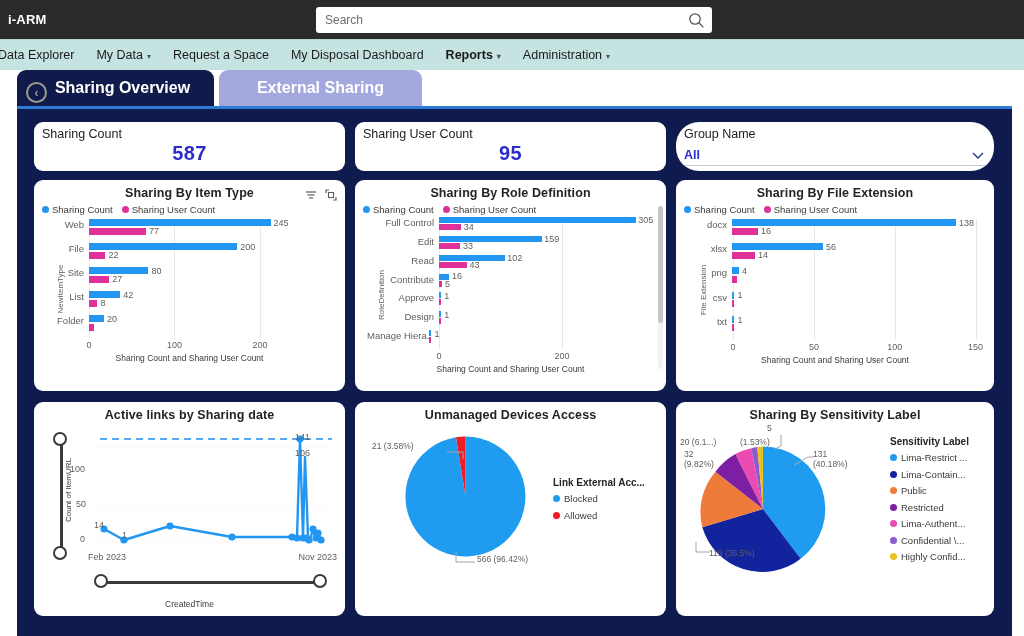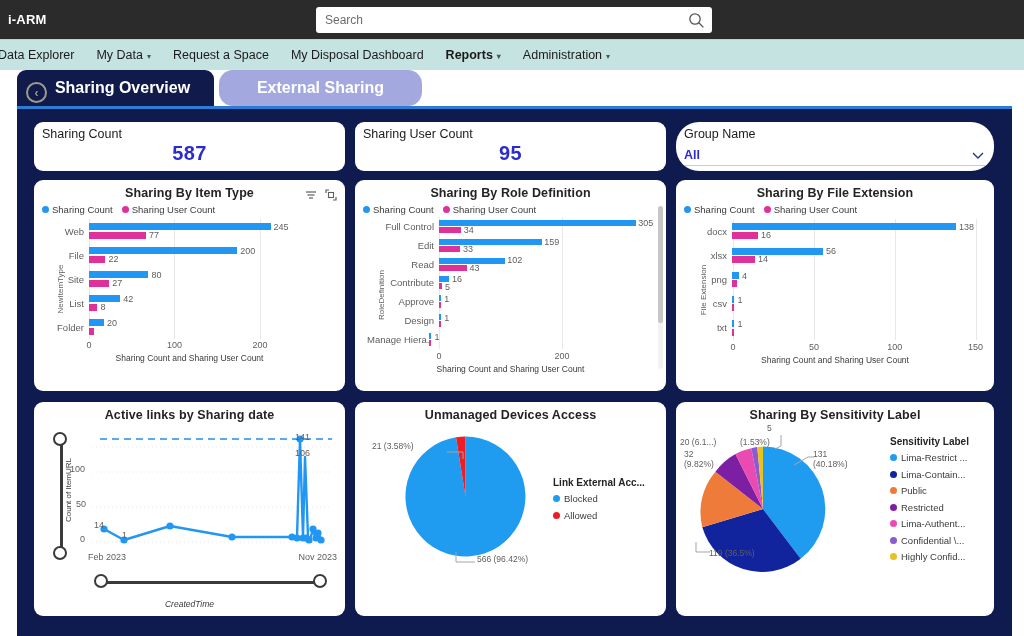--- a/index.html
+++ b/index.html
@@ -43,21 +43,21 @@
   .caret { font-size:8px; opacity:.7; transform:translateY(1px); }
 
   
   .tabstrip { position:absolute; left:0; top:70px; width:1024px; height:36px; background:#fff; }
   .tab {
     position:absolute; top:0; height:36px; border-radius:9px 9px 0 0;
     display:flex; align-items:center; justify-content:center;
     font-size:16px; font-weight:bold; cursor:pointer;
   }
   .tab-overview { left:17px; width:197px; background:#101a4b; color:#fff; padding-left:14px; }
-  .tab-external { left:219px; width:203px; background:#a3a9de; color:#ffffff;border-radius:14px; }
+  .tab-external { left:219px; width:203px; background:#a3a9de; color:#ffffff; }
   .backarrow {
     position:absolute; left:26px; top:82px; width:21px; height:21px;
     border:2px solid #9b9b8e; border-radius:50%;
     display:flex; align-items:center; justify-content:center;
     color:#9b9b8e; font-size:12px; line-height:1; font-weight:bold;
   }
 
   
   .canvas {
     position:absolute; left:17px; top:106px; width:995px; height:530px;
@@ -92,21 +92,21 @@
   .legend-item { display:flex; align-items:center; gap:3px; font-size:9.5px; color:#3b3a39; }
   .dot { width:7px; height:7px; border-radius:50%; display:inline-block; }
 
   
   .bars { position:relative; padding:3px 0 0 0; }
   .axis-title-y {
     position:absolute; left:2px; top:50%; transform:translateY(-50%) rotate(-90deg);
     transform-origin:center; font-size:8px; color:#605e5c; white-space:nowrap;
   }
   .axis-title-x { text-align:center; font-size:8.5px; color:#3b3a39; }
-  .bar-row { display:flex; align-items:center; }
+  .bar-row { display:flex; align-items:flex-start; }
   .cat-label { font-size:9.5px; color:#605e5c; text-align:right; padding-right:5px; white-space:nowrap; overflow:hidden; }
   .bar-pair { position:relative; flex:1; }
   .bar { height:7px; border-radius:0; }
   .bar.blue { background:#2196f3; }
   .bar.pink { background:#e0319b; }
   .bar-lbl { position:absolute; font-size:9px; color:#605e5c; top:50%; transform:translateY(-50%); white-space:nowrap; }
   .xaxis { position:relative; height:11px; }
   .xtick { position:absolute; font-size:9px; color:#605e5c; transform:translateX(-50%); }
   .gridv { position:absolute; top:0; bottom:0; width:1px; background:#e8e8ec; }
   .vscroll { position:absolute; right:3px; top:26px; bottom:22px; width:5px; background:#f3f2f1; border-radius:3px; }
@@ -494,21 +494,21 @@
       <span style="position:absolute; left:261px; top:46px; font-size:9px; color:#605e5c;">106</span>
 
       <span style="position:absolute; left:54px; top:150px; font-size:9px; color:#605e5c;">Feb 2023</span>
       <span style="position:absolute; right:8px; top:150px; font-size:9px; color:#605e5c;">Nov 2023</span>
 
       <div class="slider-h">
         <div class="track"></div>
         <div class="handle" style="left:0; top:0"></div>
         <div class="handle" style="right:0; left:auto; top:0"></div>
       </div>
-      <div style="position:absolute; left:0; right:0; bottom:7px; text-align:center; font-size:8.5px; color:#3b3a39;font-style:italic;">CreatedTime</div>
+      <div style="position:absolute; left:0; right:0; bottom:7px; text-align:center; font-size:8.5px; color:#3b3a39;">CreatedTime</div>
     </div>
 
     <div class="card" style="left:338px; top:293px; width:311px; height:214px;">
       <div class="chart-title">Unmanaged Devices Access</div>
       <svg style="position:absolute; left:48px; top:32px;" width="125" height="125" viewBox="0 0 100 100">
         <path d="M50 50 L50 2 A48 48 0 1 1 42.4 2.6 Z" fill="#1f9cf0"></path>
         <path d="M50 50 L42.4 2.6 A48 48 0 0 1 50 2 Z" fill="#ee1c25"></path>
       </svg>
       <span class="pie-lbl" style="left:17px; top:40px;">21 (3.58%)</span>
       <svg style="position:absolute; left:92px; top:44px;" width="22" height="14">

